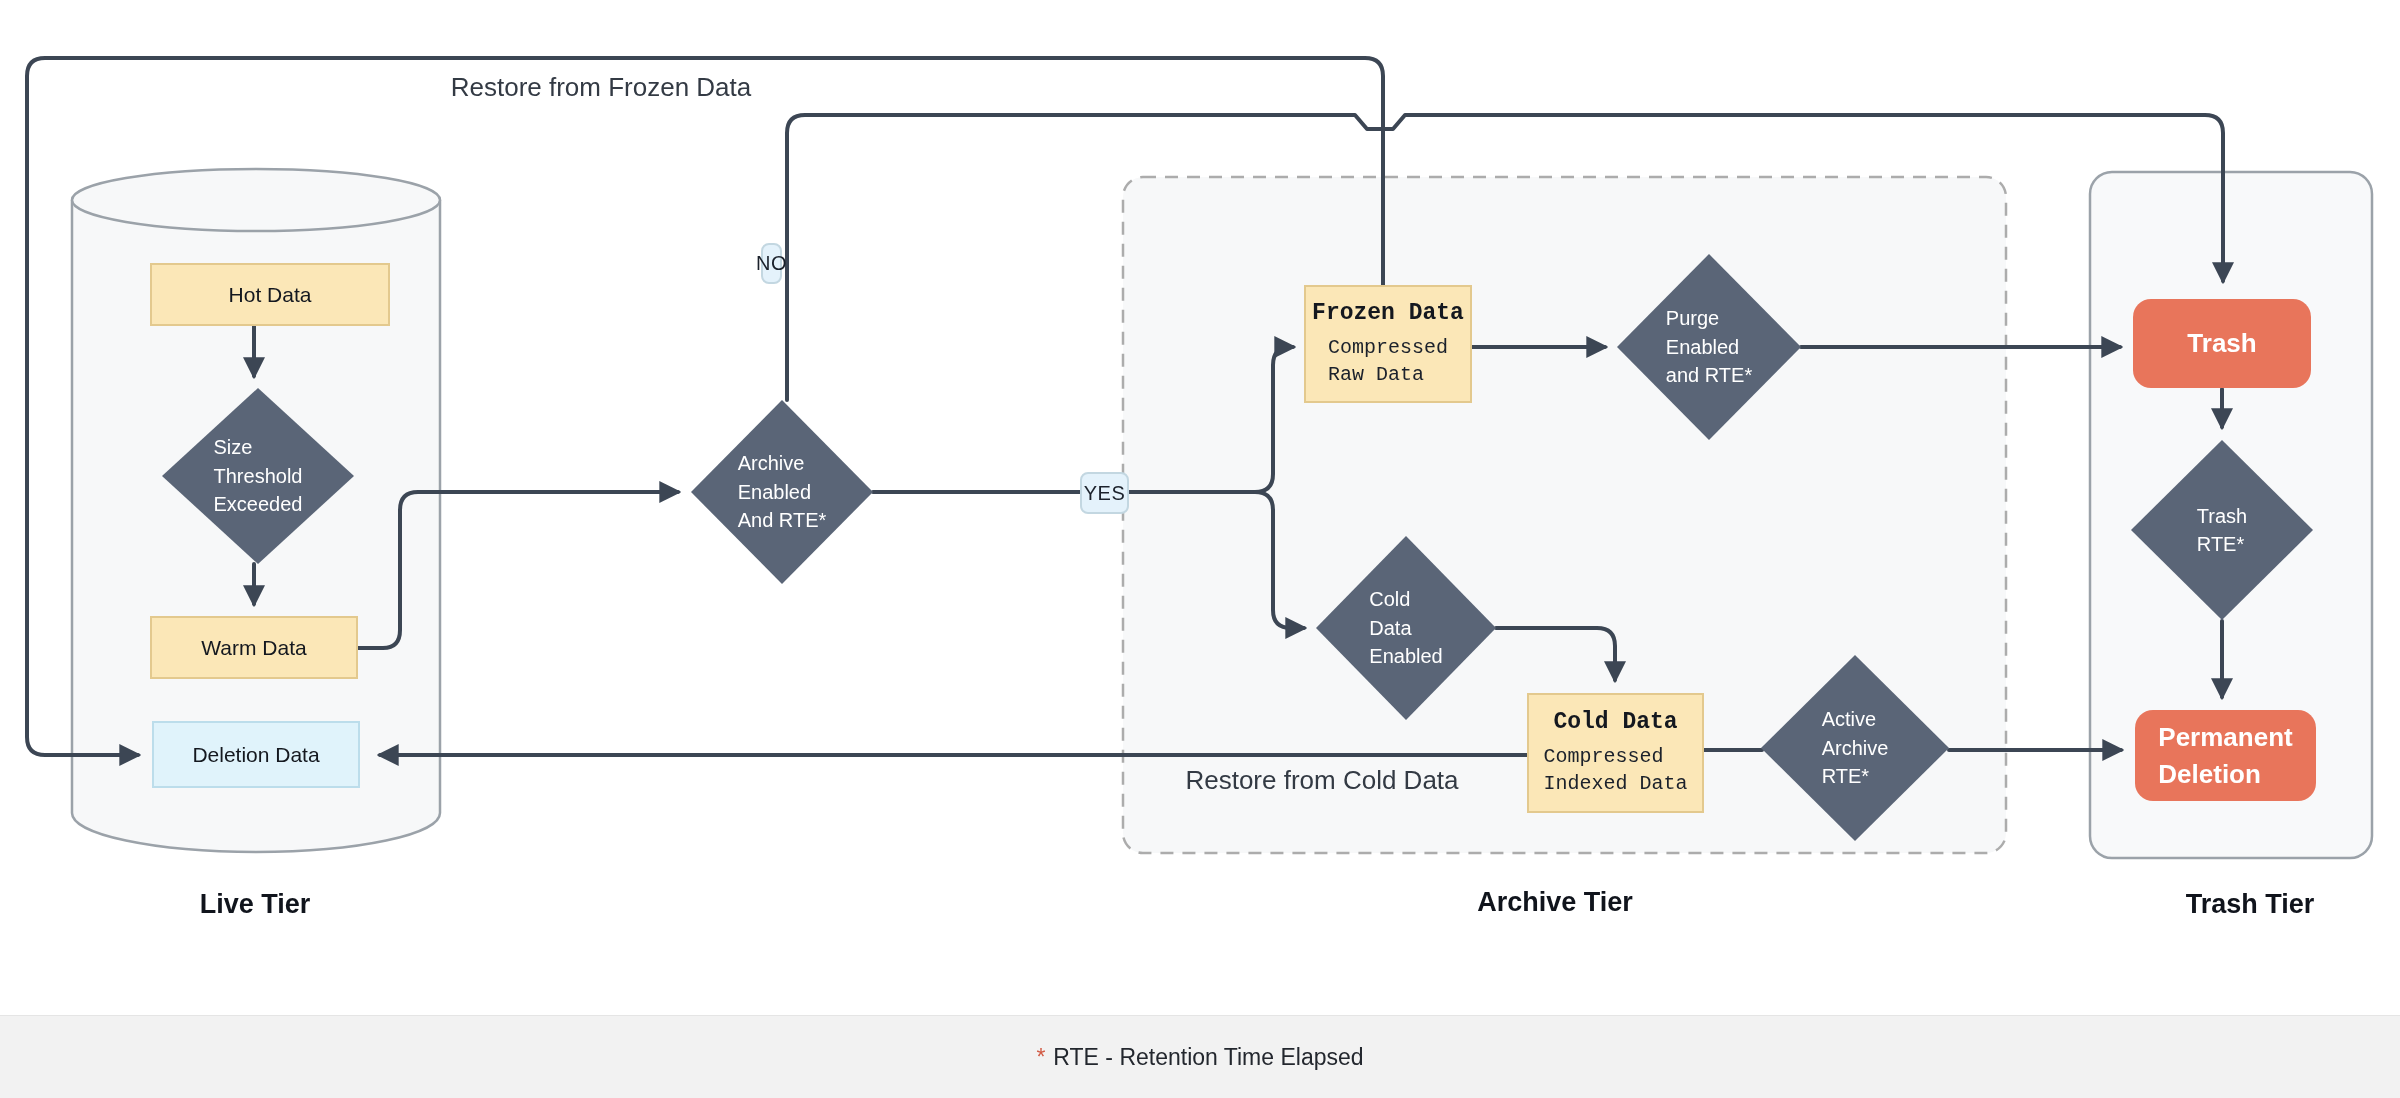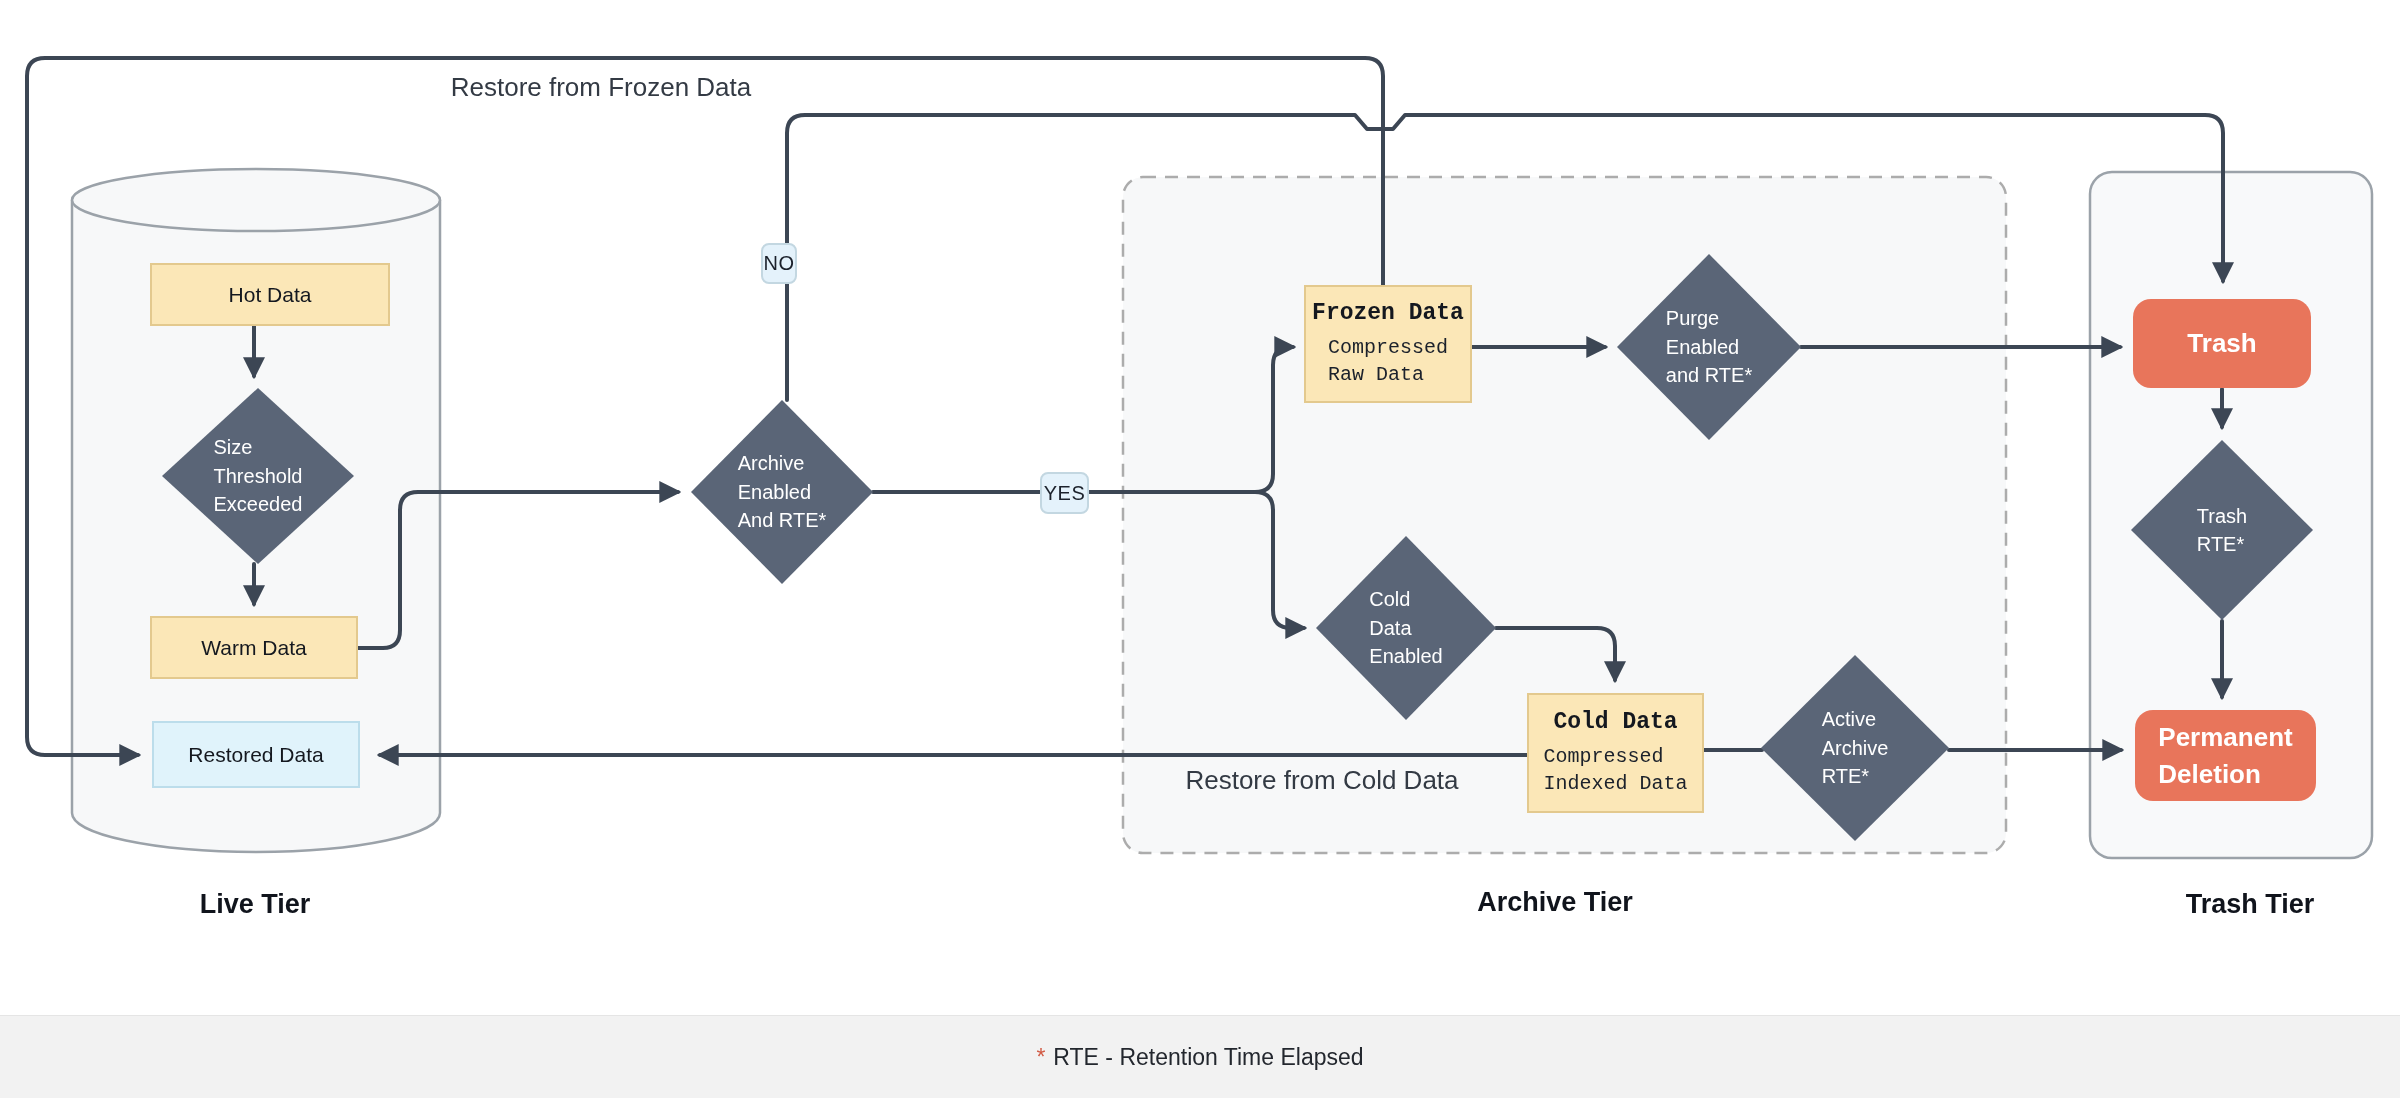--- a/index.html
+++ b/index.html
@@ -119,29 +119,29 @@
 
   <div class="abs diamond-label pre" style="left:168px;top:404px;width:180px;height:144px;">Size
 Threshold
 Exceeded</div>
 
   <div class="abs box-yellow" style="left:150px;top:616px;width:208px;height:63px;">
     <span>Warm Data</span>
   </div>
 
   <div class="abs box-blue" style="left:152px;top:721px;width:208px;height:67px;">
-    <span>Restored Data</span>
+    <span>Deletion Data</span>
   </div>
 
   <div class="abs diamond-label pre" style="left:692px;top:420px;width:180px;height:144px;">Archive
 Enabled
 And RTE*</div>
 
-  <div class="abs badge" style="left:761px;top:243px;width:36px;height:41px;">NO</div>
-  <div class="abs badge" style="left:1040px;top:472px;width:49px;height:42px;">YES</div>
+  <div class="abs badge" style="left:761px;top:243px;width:21px;height:41px;">NO</div>
+  <div class="abs badge" style="left:1080px;top:472px;width:49px;height:42px;">YES</div>
 
   <div class="abs box-yellow card" style="left:1304px;top:285px;width:168px;height:118px;">
     <div class="title">Frozen Data</div>
     <div class="subtitle pre">Compressed
 Raw Data</div>
   </div>
 
   <div class="abs diamond-label pre" style="left:1619px;top:275px;width:180px;height:144px;">Purge
 Enabled
 and RTE*</div>

